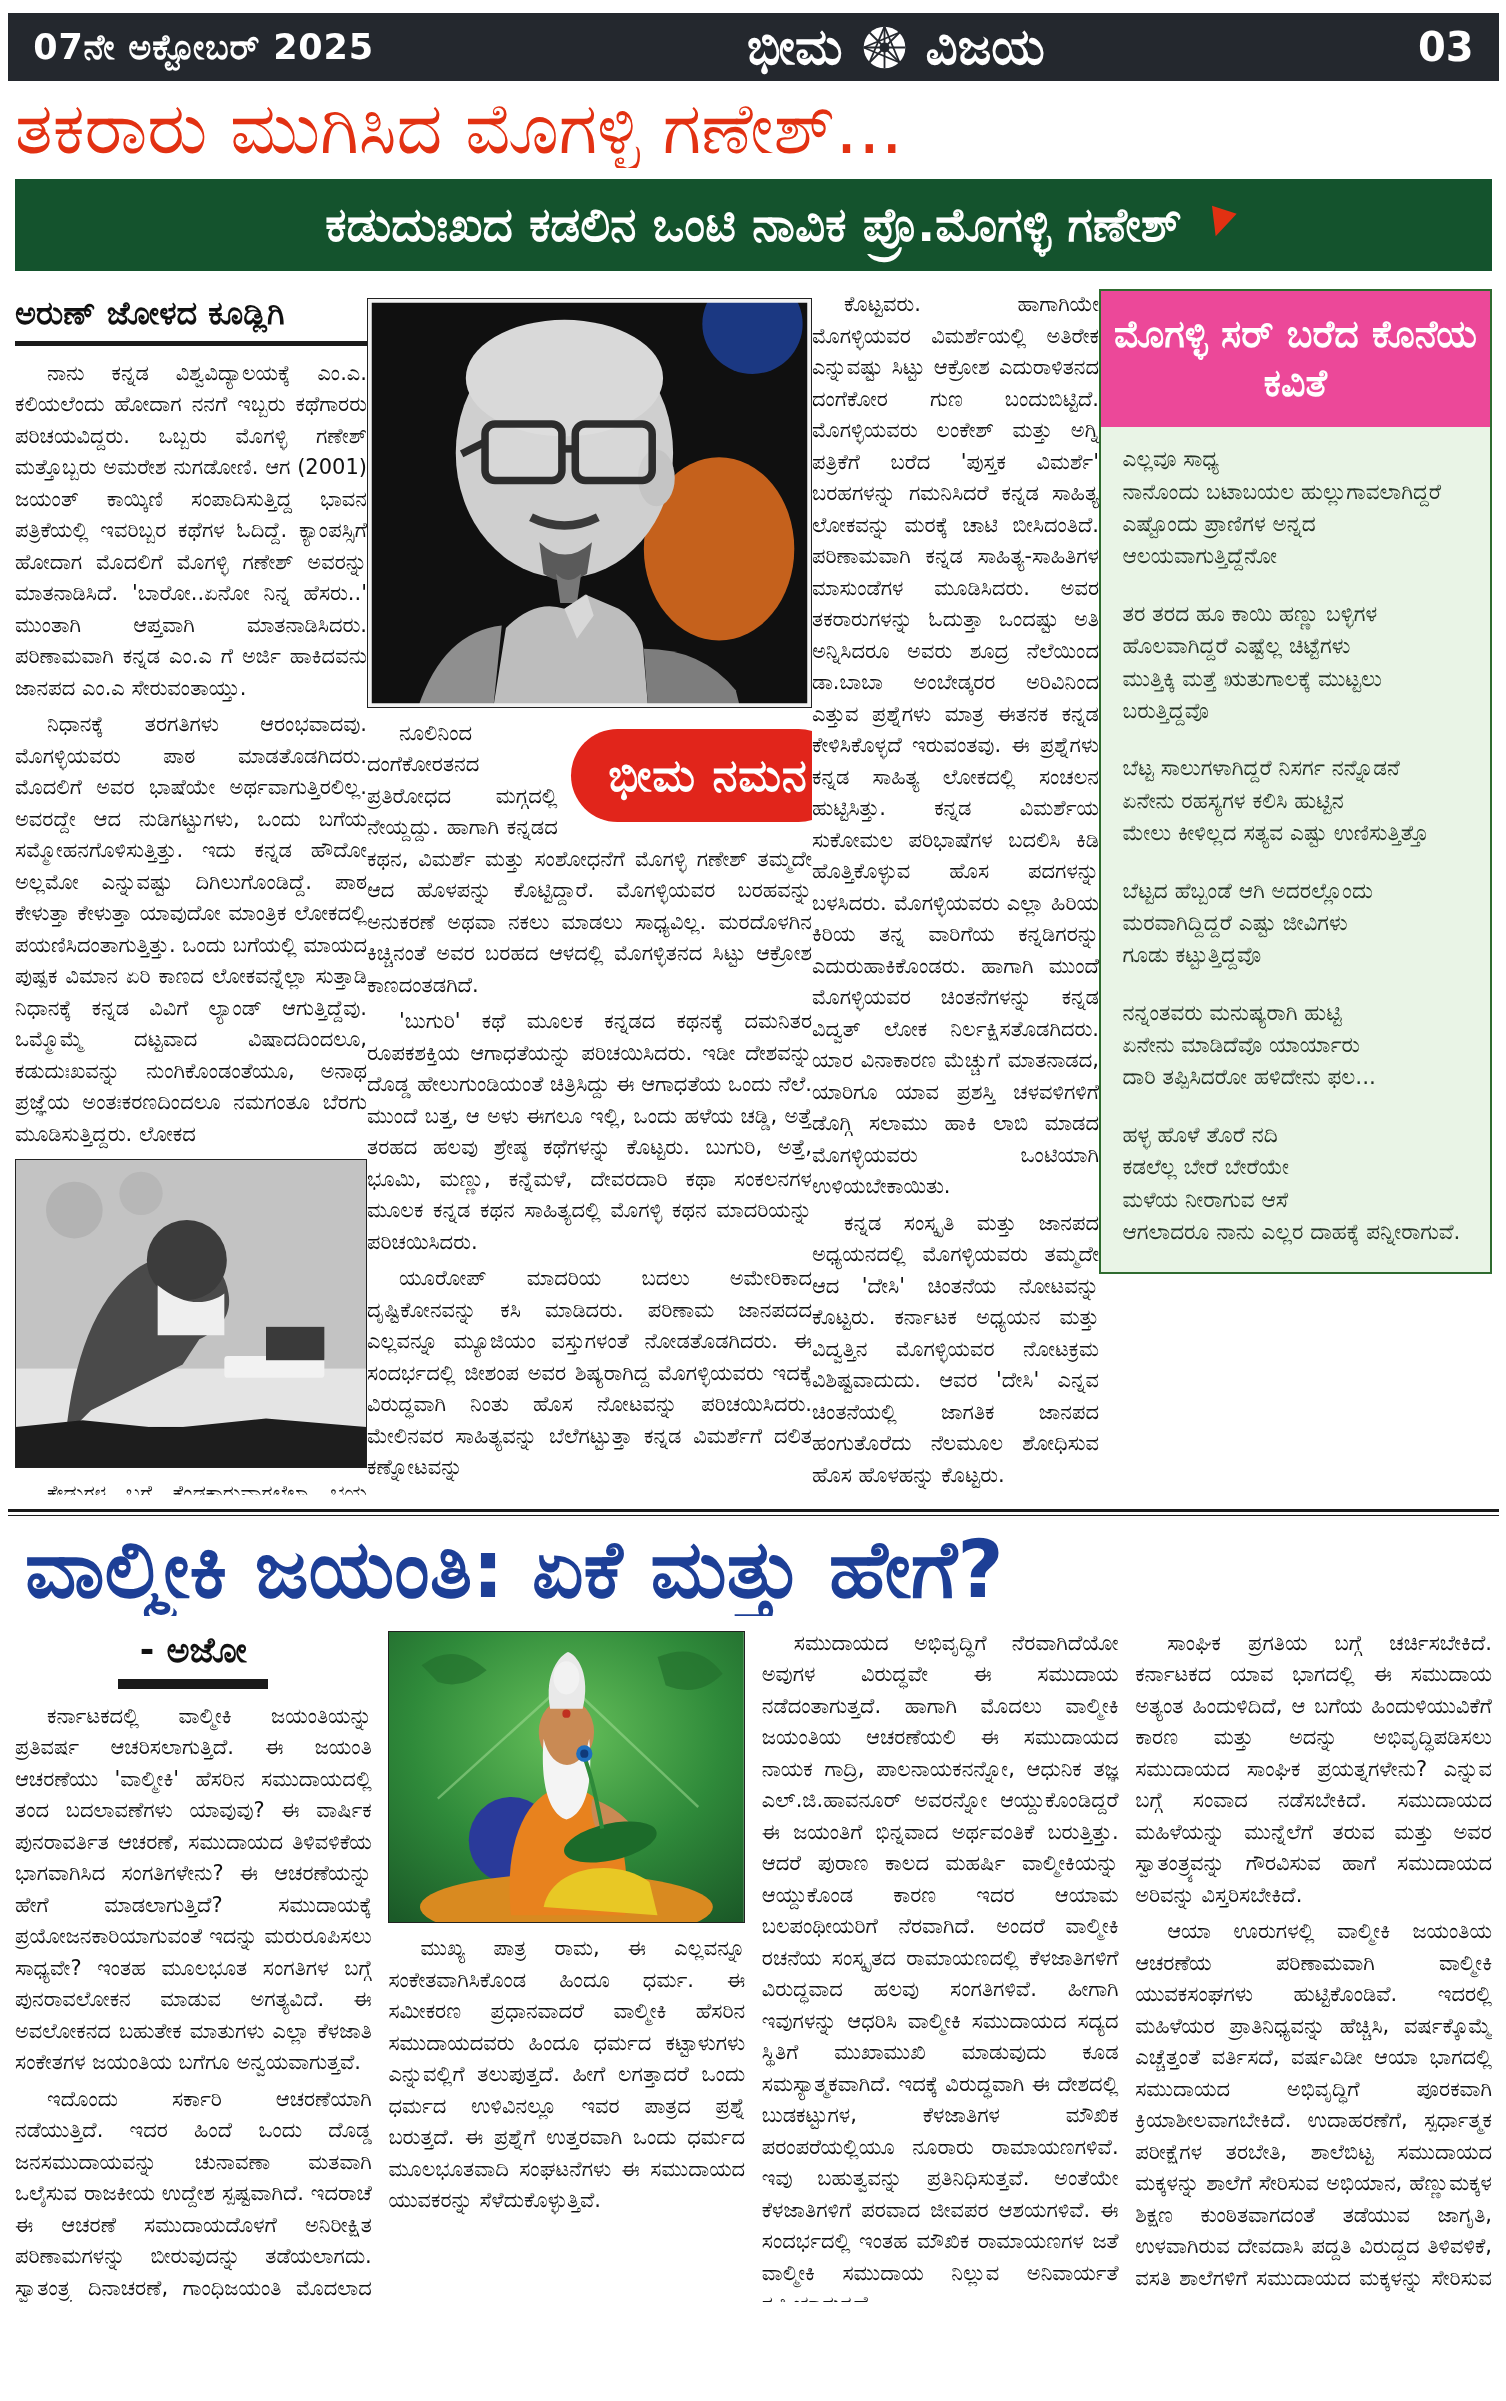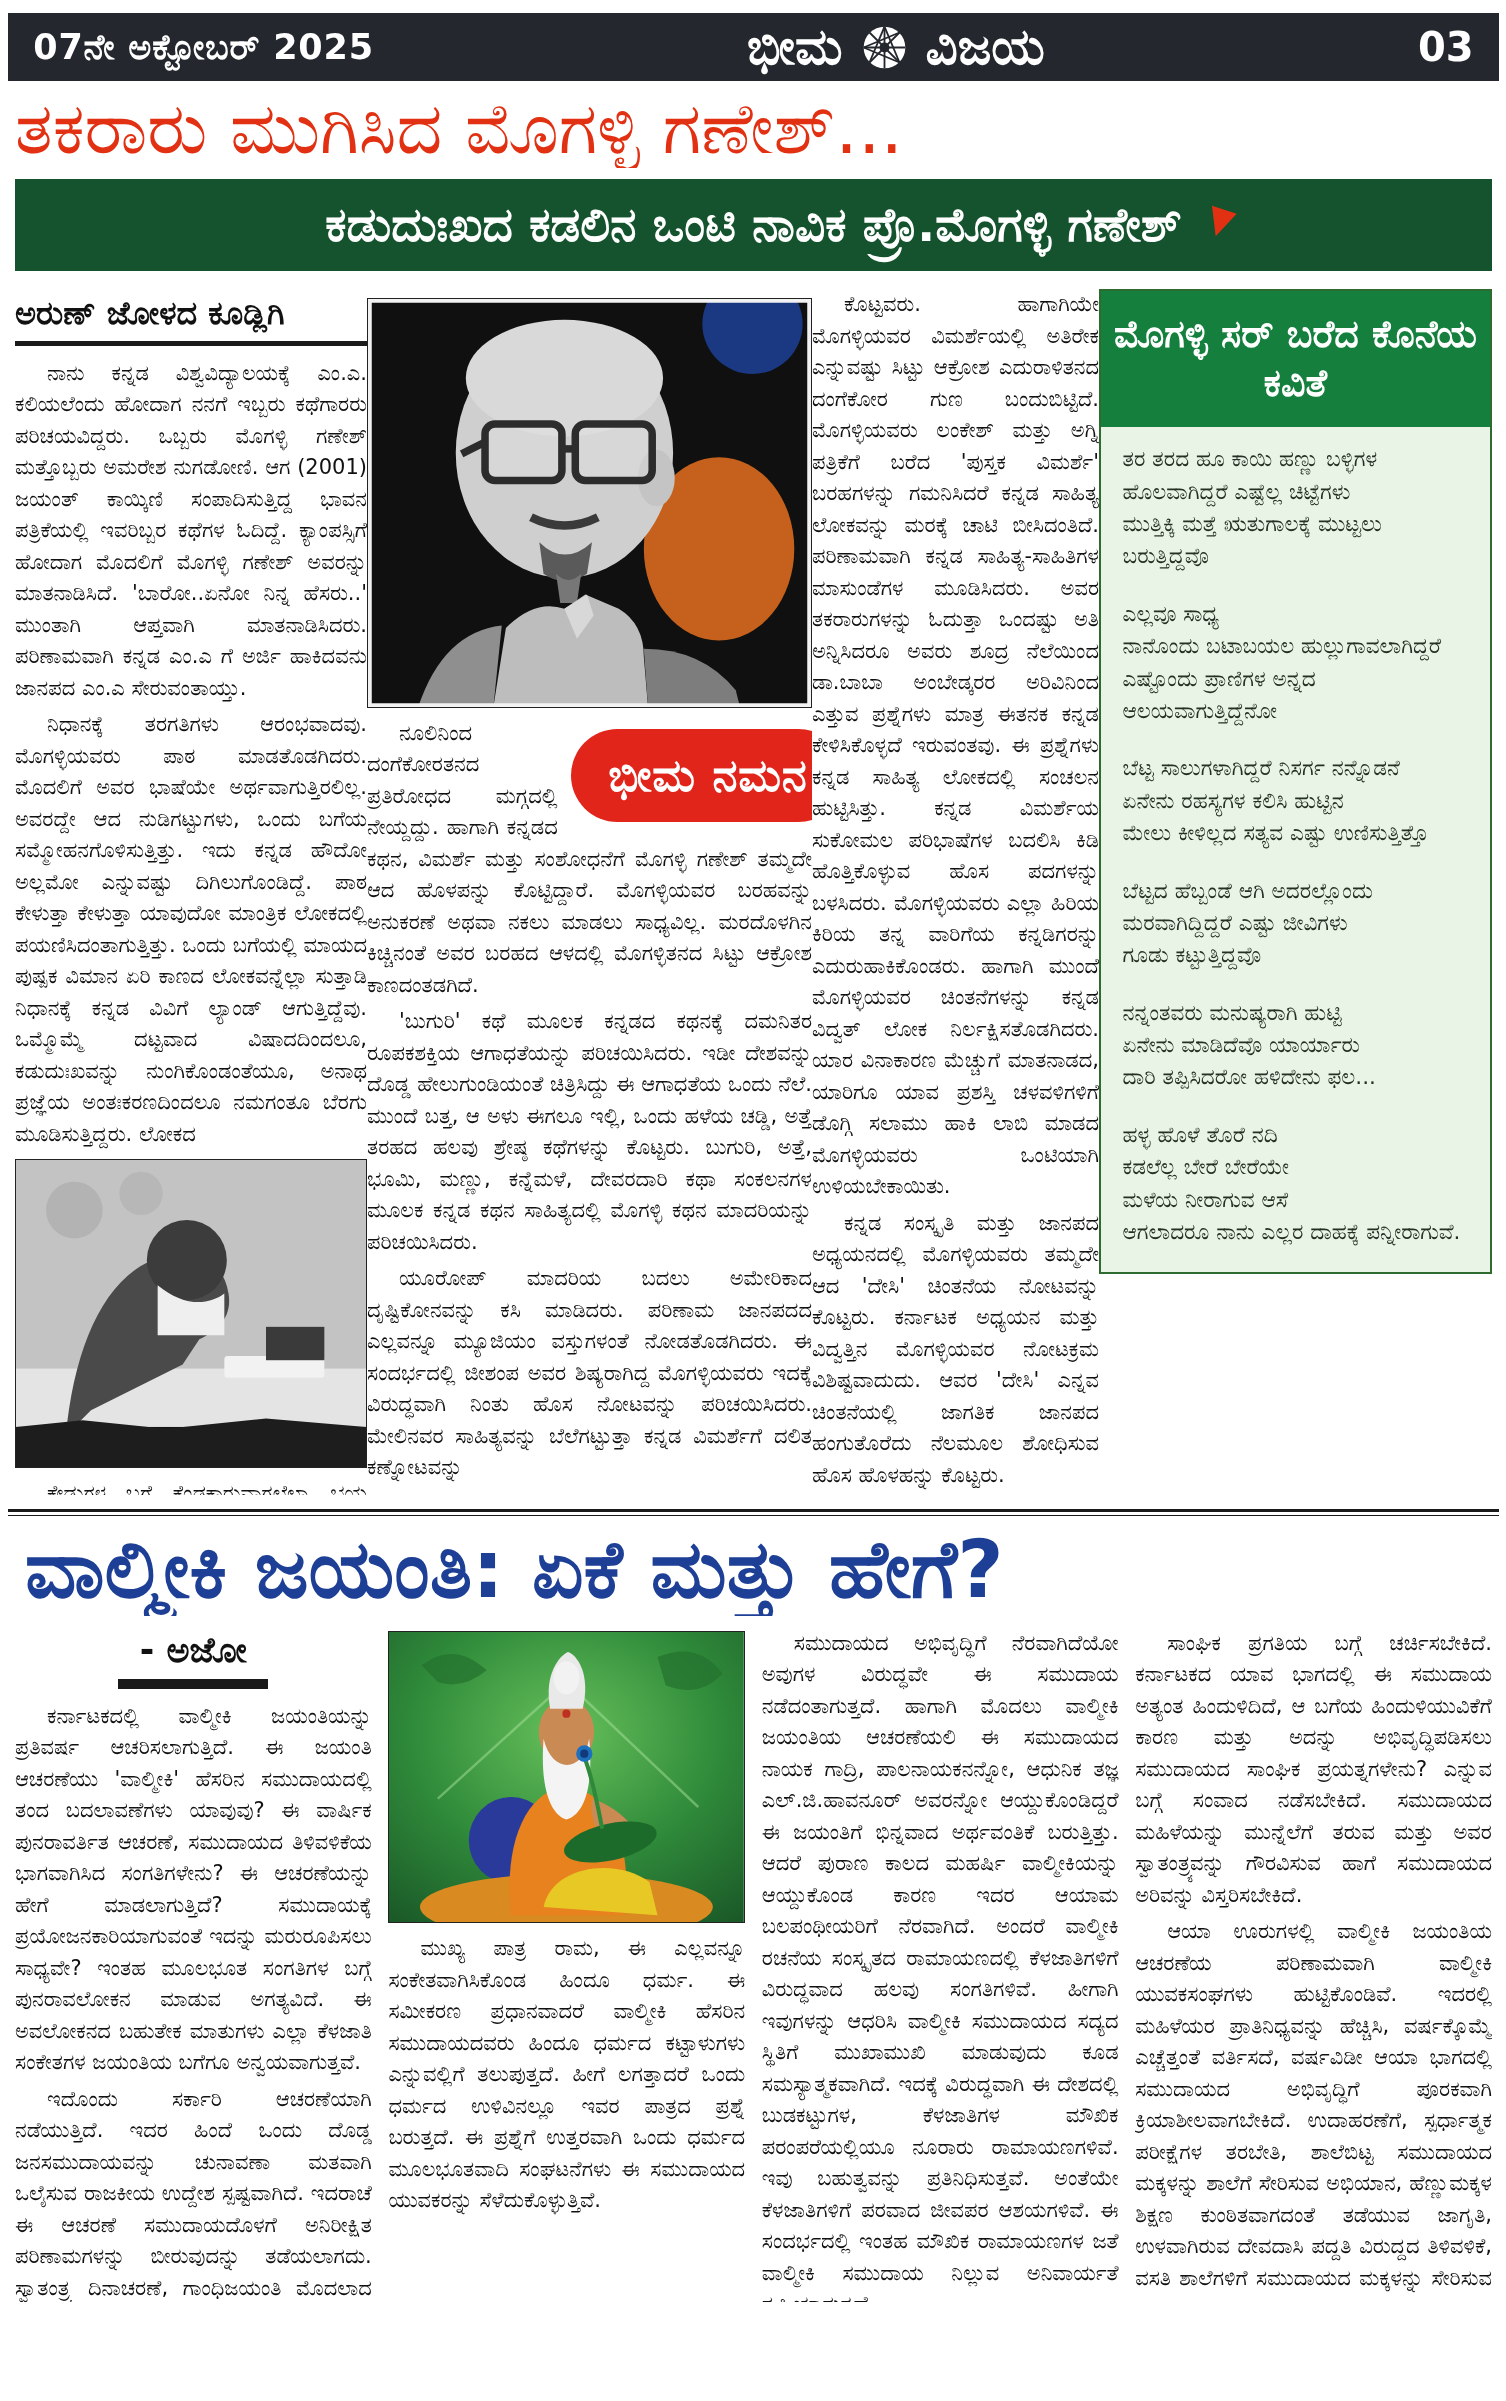--- a/index.html
+++ b/index.html
@@ -196,30 +196,30 @@
           <path d="M96,158 Q104,164 114,158 L112,170 L98,170 Z" fill="#5a3a22"></path>
         </svg>
       </div>
       <div>
           <p class="para">ಸಹಜವಾಗಿ ಆಧುನಿಕ ಶಿಕ್ಷಣಕ್ಕೆ ಪ್ರವೇಶಿಸಿದ ಮೇಲ್ಜಾತಿಗಳ ಮೊದಲ ತಲೆಮಾರು 'ಜಾನಪದ' ಅಧ್ಯಯನಕ್ಕೆ ತೊಡಗಿದರು. ತೊಂಬತ್ತರ ದಶಕದ ಕನ್ನಡದ ಜಾನಪದ ವಿದ್ವಾಂಸರಿಗೆ ಅಮೇರಿಕಾದ ಫೋರ್ಡ್ ಫೌಂಡೇಷನ್ ನೆರವು ನೀಡಿತು. ಪರಿಣಾಮ ಜಾನಪದದ ಎಲ್ಲವನ್ನೂ ಮ್ಯೂಜಿಯಂ ವಸ್ತುಗಳಂತೆ ನೋಡತೊಡಗಿದರು. ಕೊನೆಗೆ ತನ್ನನ್ನು ತಾನೇ ಒರೆಗಚ್ಚಿಕೊಳ್ಳುವ ಆತ್ಮ ವಿಮರ್ಶೆಯೂ ಸಾಧ್ಯವಾಗಿದೆ. ಬೇಗ</p>
         </div>
     </div>
 
     <div class="col a1-c4">
       <div class="poem-box">
-        <div class="poem-title" id="poem-title" style="background: #15803d;">ಮೊಗಳ್ಳಿ ಸರ್ ಬರೆದ ಕೊನೆಯ ಕವಿತೆ</div>
+        <div class="poem-title" id="poem-title" style="background: #ec4899;">ಮೊಗಳ್ಳಿ ಸರ್ ಬರೆದ ಕೊನೆಯ ಕವಿತೆ</div>
         <div class="poem-body" id="poem-body" style="background: rgb(233, 244, 230);">
-            <div class="stanza">
-              <div class="line">ತರ ತರದ ಹೂ ಕಾಯಿ ಹಣ್ಣು ಬಳ್ಳಿಗಳ ಹೊಲವಾಗಿದ್ದರೆ ಎಷ್ಟೆಲ್ಲ ಚಿಟ್ಟೆಗಳು</div>
-              <div class="line">ಮುತ್ತಿಕ್ಕಿ ಮತ್ತೆ ಋತುಗಾಲಕ್ಕೆ ಮುಟ್ಟಲು ಬರುತ್ತಿದ್ದವೊ</div>
-            </div>
             <div class="stanza">
               <div class="line">ಎಲ್ಲವೂ ಸಾಧ್ಯ</div>
               <div class="line">ನಾನೊಂದು ಬಟಾಬಯಲ ಹುಲ್ಲುಗಾವಲಾಗಿದ್ದರೆ</div>
               <div class="line">ಎಷ್ಟೊಂದು ಪ್ರಾಣಿಗಳ ಅನ್ನದ ಆಲಯವಾಗುತ್ತಿದ್ದೆನೋ</div>
+            </div>
+            <div class="stanza">
+              <div class="line">ತರ ತರದ ಹೂ ಕಾಯಿ ಹಣ್ಣು ಬಳ್ಳಿಗಳ ಹೊಲವಾಗಿದ್ದರೆ ಎಷ್ಟೆಲ್ಲ ಚಿಟ್ಟೆಗಳು</div>
+              <div class="line">ಮುತ್ತಿಕ್ಕಿ ಮತ್ತೆ ಋತುಗಾಲಕ್ಕೆ ಮುಟ್ಟಲು ಬರುತ್ತಿದ್ದವೊ</div>
             </div>
             <div class="stanza">
               <div class="line">ಬೆಟ್ಟ ಸಾಲುಗಳಾಗಿದ್ದರೆ ನಿಸರ್ಗ ನನ್ನೊಡನೆ</div>
               <div class="line">ಏನೇನು ರಹಸ್ಯಗಳ ಕಲಿಸಿ ಹುಟ್ಟಿನ</div>
               <div class="line">ಮೇಲು ಕೀಳಿಲ್ಲದ ಸತ್ಯವ ಎಷ್ಟು ಉಣಿಸುತ್ತಿತ್ತೊ</div>
             </div>
             <div class="stanza">
               <div class="line">ಬೆಟ್ಟದ ಹೆಬ್ಬಂಡೆ ಆಗಿ ಅದರಲ್ಲೊಂದು</div>
               <div class="line">ಮರವಾಗಿದ್ದಿದ್ದರೆ ಎಷ್ಟು ಜೀವಿಗಳು</div>
               <div class="line">ಗೂಡು ಕಟ್ಟುತ್ತಿದ್ದವೊ</div>

